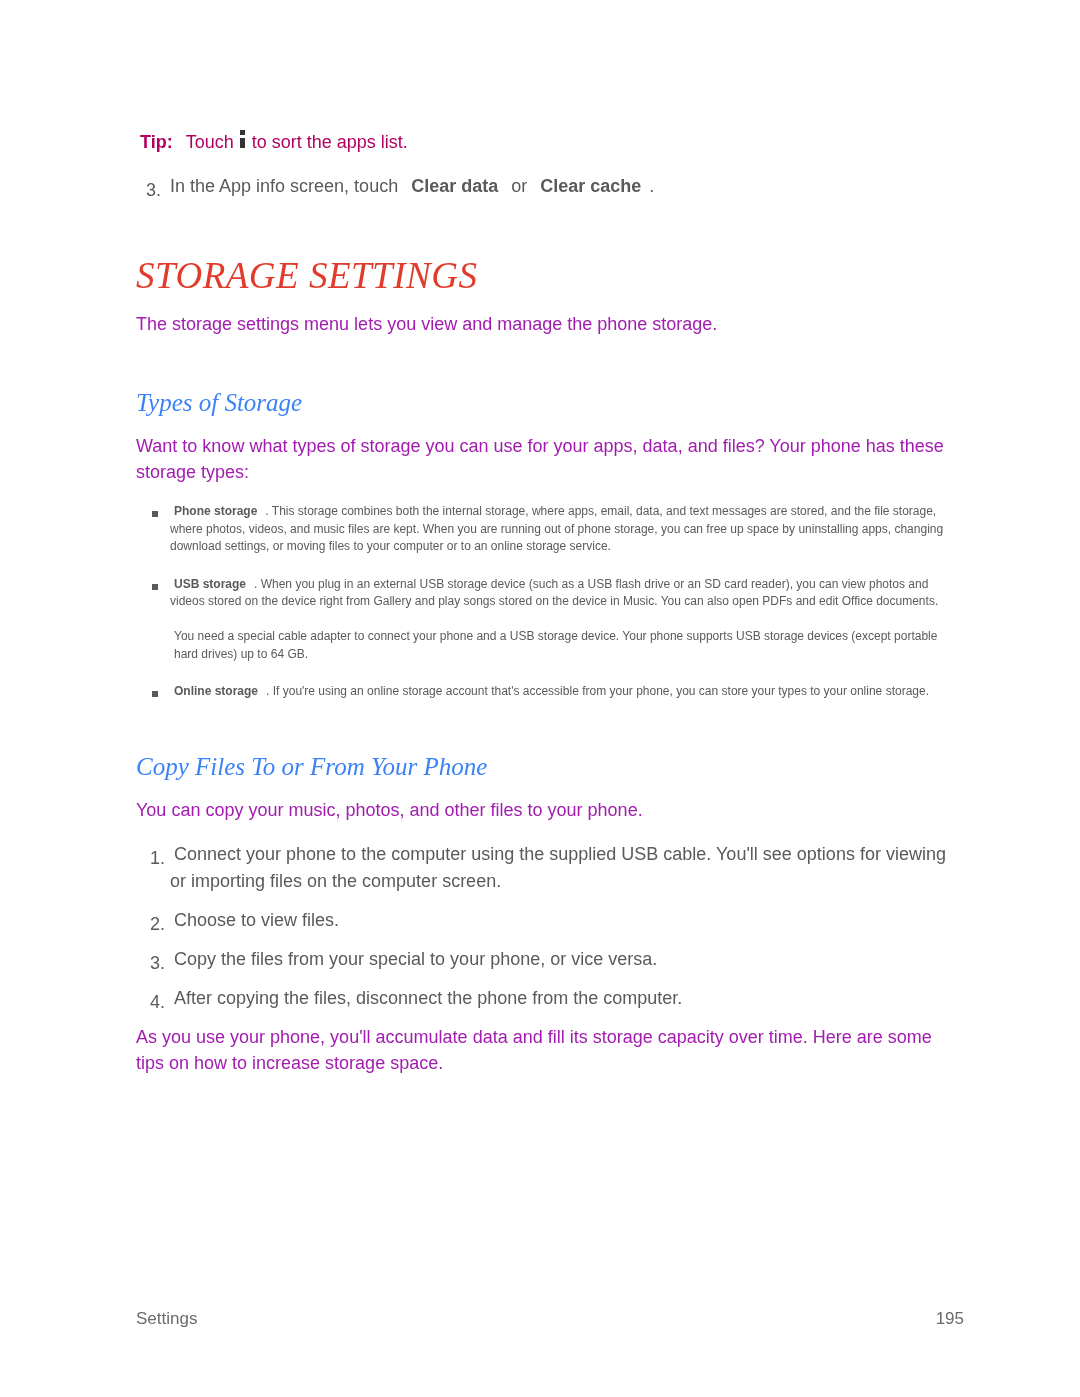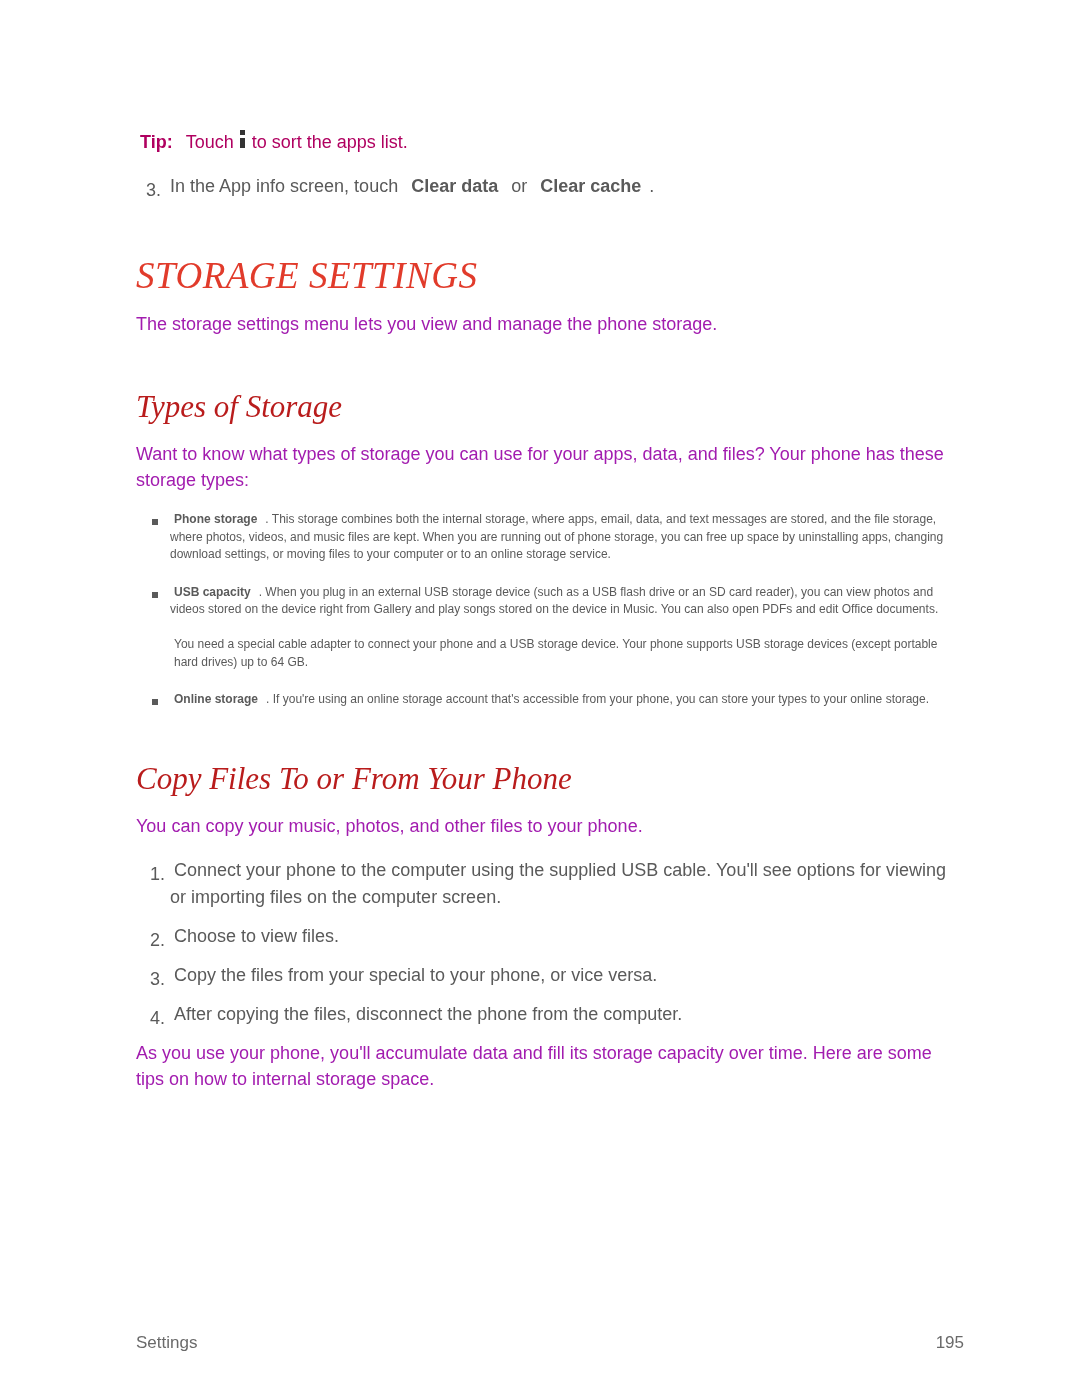--- a/index.html
+++ b/index.html
@@ -78,24 +78,24 @@
       color: #e13b2b;
       font-style: italic;
       font-weight: normal;
       font-size: 37px;
       letter-spacing: 0.5px;
       margin-top: 54px;
       margin-bottom: 14px;
       font-family: Georgia, 'Times New Roman', serif;
     }
     h2 {
-      color: #b91c1c;
+      color: #3b82f6;
       font-style: italic;
       font-weight: normal;
-      font-size: 31px;
+      font-size: 25px;
       margin-top: 52px;
       margin-bottom: 16px;
       font-family: Georgia, 'Times New Roman', serif;
     }
     .body-text {
       font-size: 18px;
       color: #a21caf;
       line-height: 1.45;
       margin-bottom: 8px;
     }
@@ -120,21 +120,21 @@
       background: #5a5a5a;
     }
     .bullet-para {
       margin-top: 18px;
     }
     .ordered-list {
       margin-top: 18px;
     }
     .footer {
       position: absolute;
-      bottom: 44px;
+      bottom: 68px;
       left: 120px;
       right: 116px;
       display: flex;
       justify-content: space-between;
       font-size: 17px;
       color: #6a6a6a;
     }
   </style>
 </head>
 <body>
@@ -155,21 +155,21 @@
   <p class="body-text">The storage settings menu lets you view and manage the phone storage.</p>
 
   <h2>Types of Storage</h2>
   <p class="body-text">Want to know what types of storage you can use for your apps, data, and files? Your phone has these storage types:</p>
 
   <div class="bullet-list">
     <div class="bullet-item">
       <span class="bold">Phone storage</span><span>. This storage combines both the internal storage, where apps, email, data, and text messages are stored, and the file storage, where photos, videos, and music files are kept. When you are running out of phone storage, you can free up space by uninstalling apps, changing download settings, or moving files to your computer or to an online storage service.</span>
     </div>
     <div class="bullet-item">
-      <span class="bold">USB capacity</span><span>. When you plug in an external USB storage device (such as a USB flash drive or an SD card reader), you can view photos and videos stored on the device right from Gallery and play songs stored on the device in Music. You can also open PDFs and edit Office documents.</span>
+      <span class="bold">USB storage</span><span>. When you plug in an external USB storage device (such as a USB flash drive or an SD card reader), you can view photos and videos stored on the device right from Gallery and play songs stored on the device in Music. You can also open PDFs and edit Office documents.</span>
       <div class="bullet-para">You need a special cable adapter to connect your phone and a USB storage device. Your phone supports USB storage devices (except portable hard drives) up to 64 GB.</div>
     </div>
     <div class="bullet-item">
       <span class="bold">Online storage</span><span>. If you're using an online storage account that's accessible from your phone, you can store your types to your online storage.</span>
     </div>
   </div>
 
   <h2>Copy Files To or From Your Phone</h2>
   <p class="body-text">You can copy your music, photos, and other files to your phone.</p>
 
@@ -185,20 +185,20 @@
     <div class="numbered-item">
       <span class="num">3.</span>
       <span>Copy the files from your special to your phone, or vice versa.</span>
     </div>
     <div class="numbered-item">
       <span class="num">4.</span>
       <span>After copying the files, disconnect the phone from the computer.</span>
     </div>
   </div>
 
-  <p class="body-text">As you use your phone, you'll accumulate data and fill its storage capacity over time. Here are some tips on how to internal storage space.</p>
+  <p class="body-text">As you use your phone, you'll accumulate data and fill its storage capacity over time. Here are some tips on how to increase storage space.</p>
 
 </div>
 
 <div class="footer">
   <span>Settings</span>
   <span>195</span>
 </div>
 
 </body></html>

